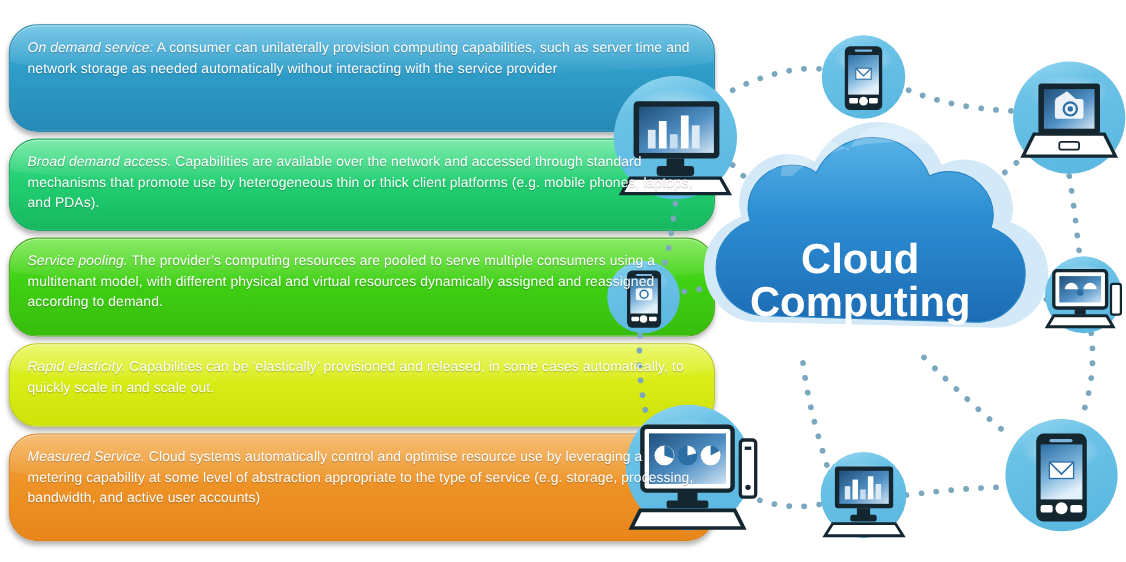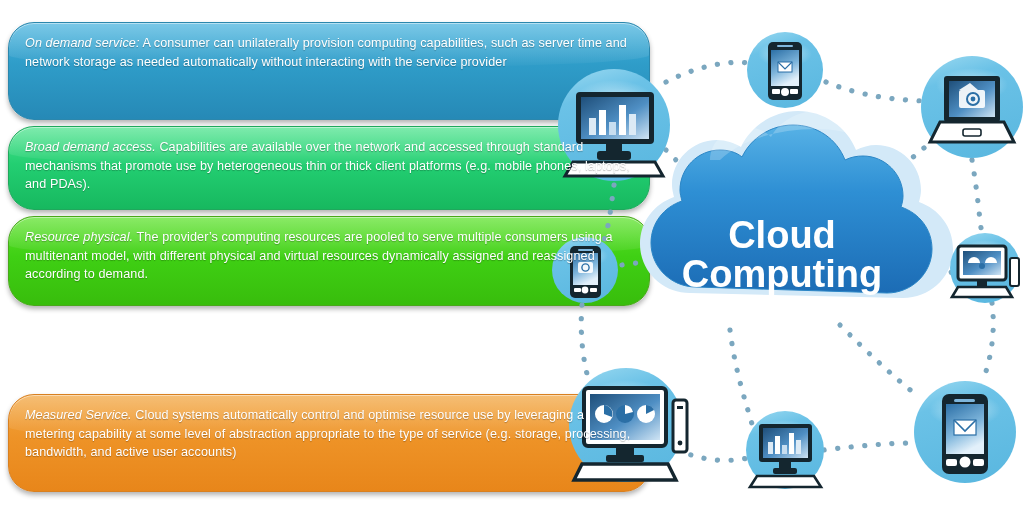--- a/index.html
+++ b/index.html
@@ -67,23 +67,26 @@
 
     <div class="defbox" id="box0">
       <div class="txt"><span class="hl">On demand  service:</span><span> A consumer  can unilaterally  provision  computing capabilities,  such  as server  time  and  network  storage as needed  automatically without interacting with  the service provider</span></div>
     </div>
 
     <div class="defbox" id="box1">
       <div class="txt"><span class="hl">Broad demand access.</span><span> Capabilities are available over the network and accessed through standard mechanisms that promote use by heterogeneous thin or thick client platforms (e.g. mobile  phones,  laptops, and PDAs).</span></div>
     </div>
 
     <div class="defbox" id="box2">
-      <div class="txt"><span class="hl">Resource physical.</span><span>  The provider’s computing resources are pooled to serve multiple consumers using a multitenant model, with different physical and virtual resources dynamically  assigned and reassigned according to demand.</span></div>
-    </div>
-
+      <div class="txt"><span class="hl">Service pooling.</span><span>  The provider’s computing resources are pooled to serve multiple consumers using a multitenant model, with different physical and virtual resources dynamically  assigned and reassigned according to demand.</span></div>
+    </div>
+
+    <div class="defbox" id="box3">
+      <div class="txt"><span class="hl">Rapid elasticity.</span><span> Capabilities can be ‘elastically’ provisioned  and released, in some cases automatically, to quickly scale in and scale out.</span></div>
+    </div>
 
     <div class="defbox" id="box4">
       <div class="txt"><span class="hl">Measured Service.</span><span> Cloud systems automatically control and optimise resource use by leveraging a metering capability at some level of abstraction appropriate  to the  type of service (e.g. storage, processing, bandwidth,  and active user accounts)</span></div>
     </div>
 
   </div>
 
   <div id="diagram">
     <svg width="484" height="511" viewBox="0 0 484 511" xmlns="http://www.w3.org/2000/svg">
       <defs>

